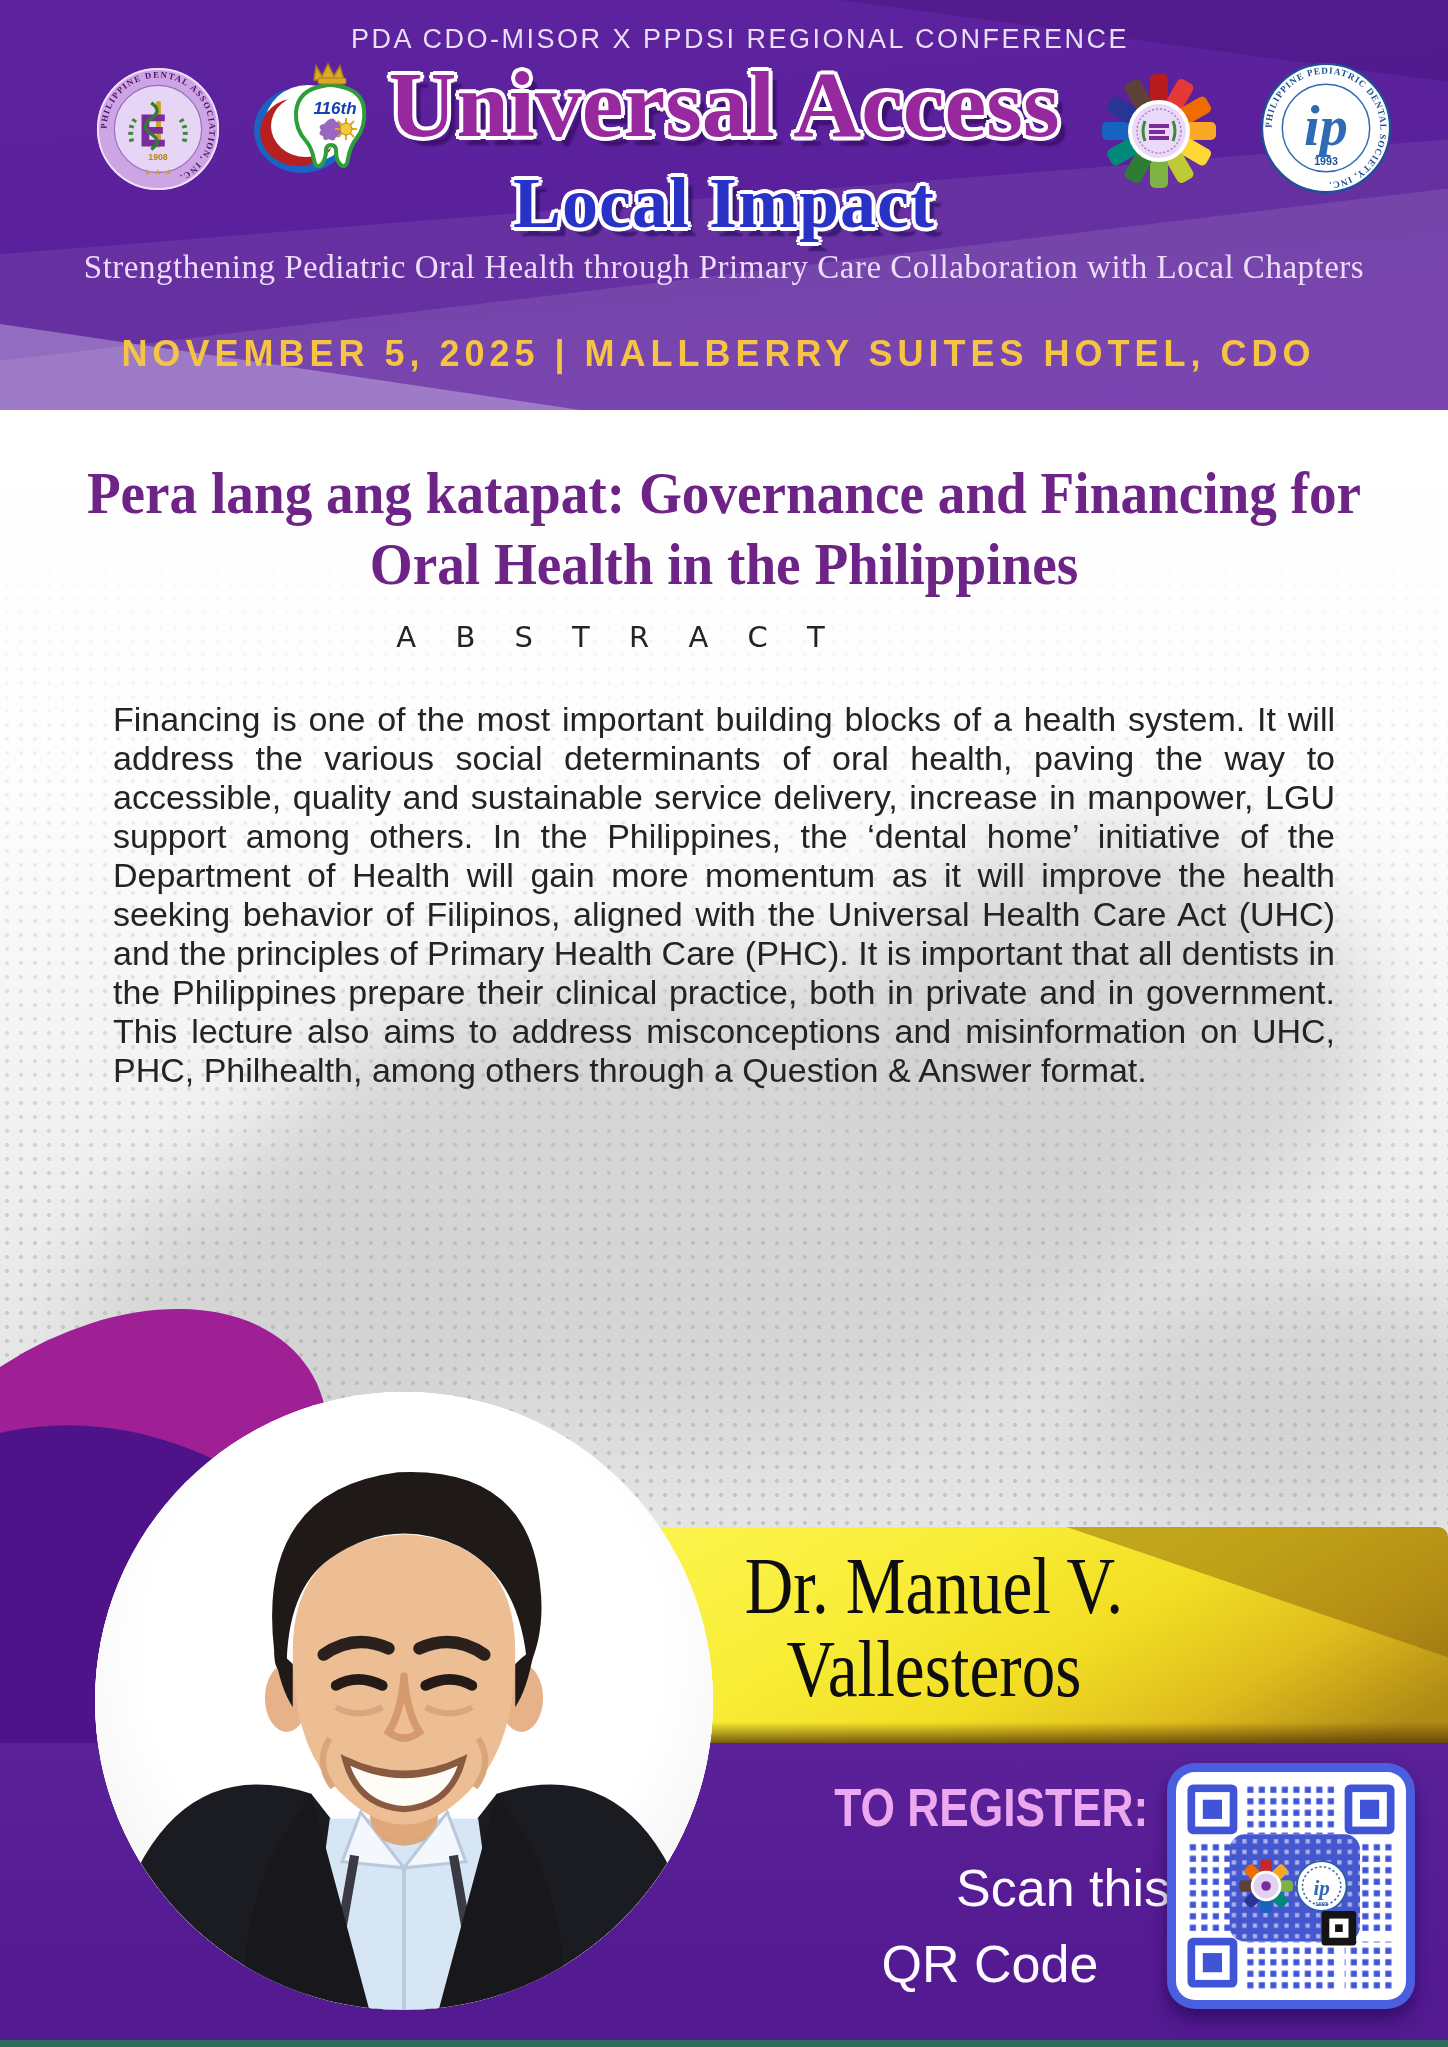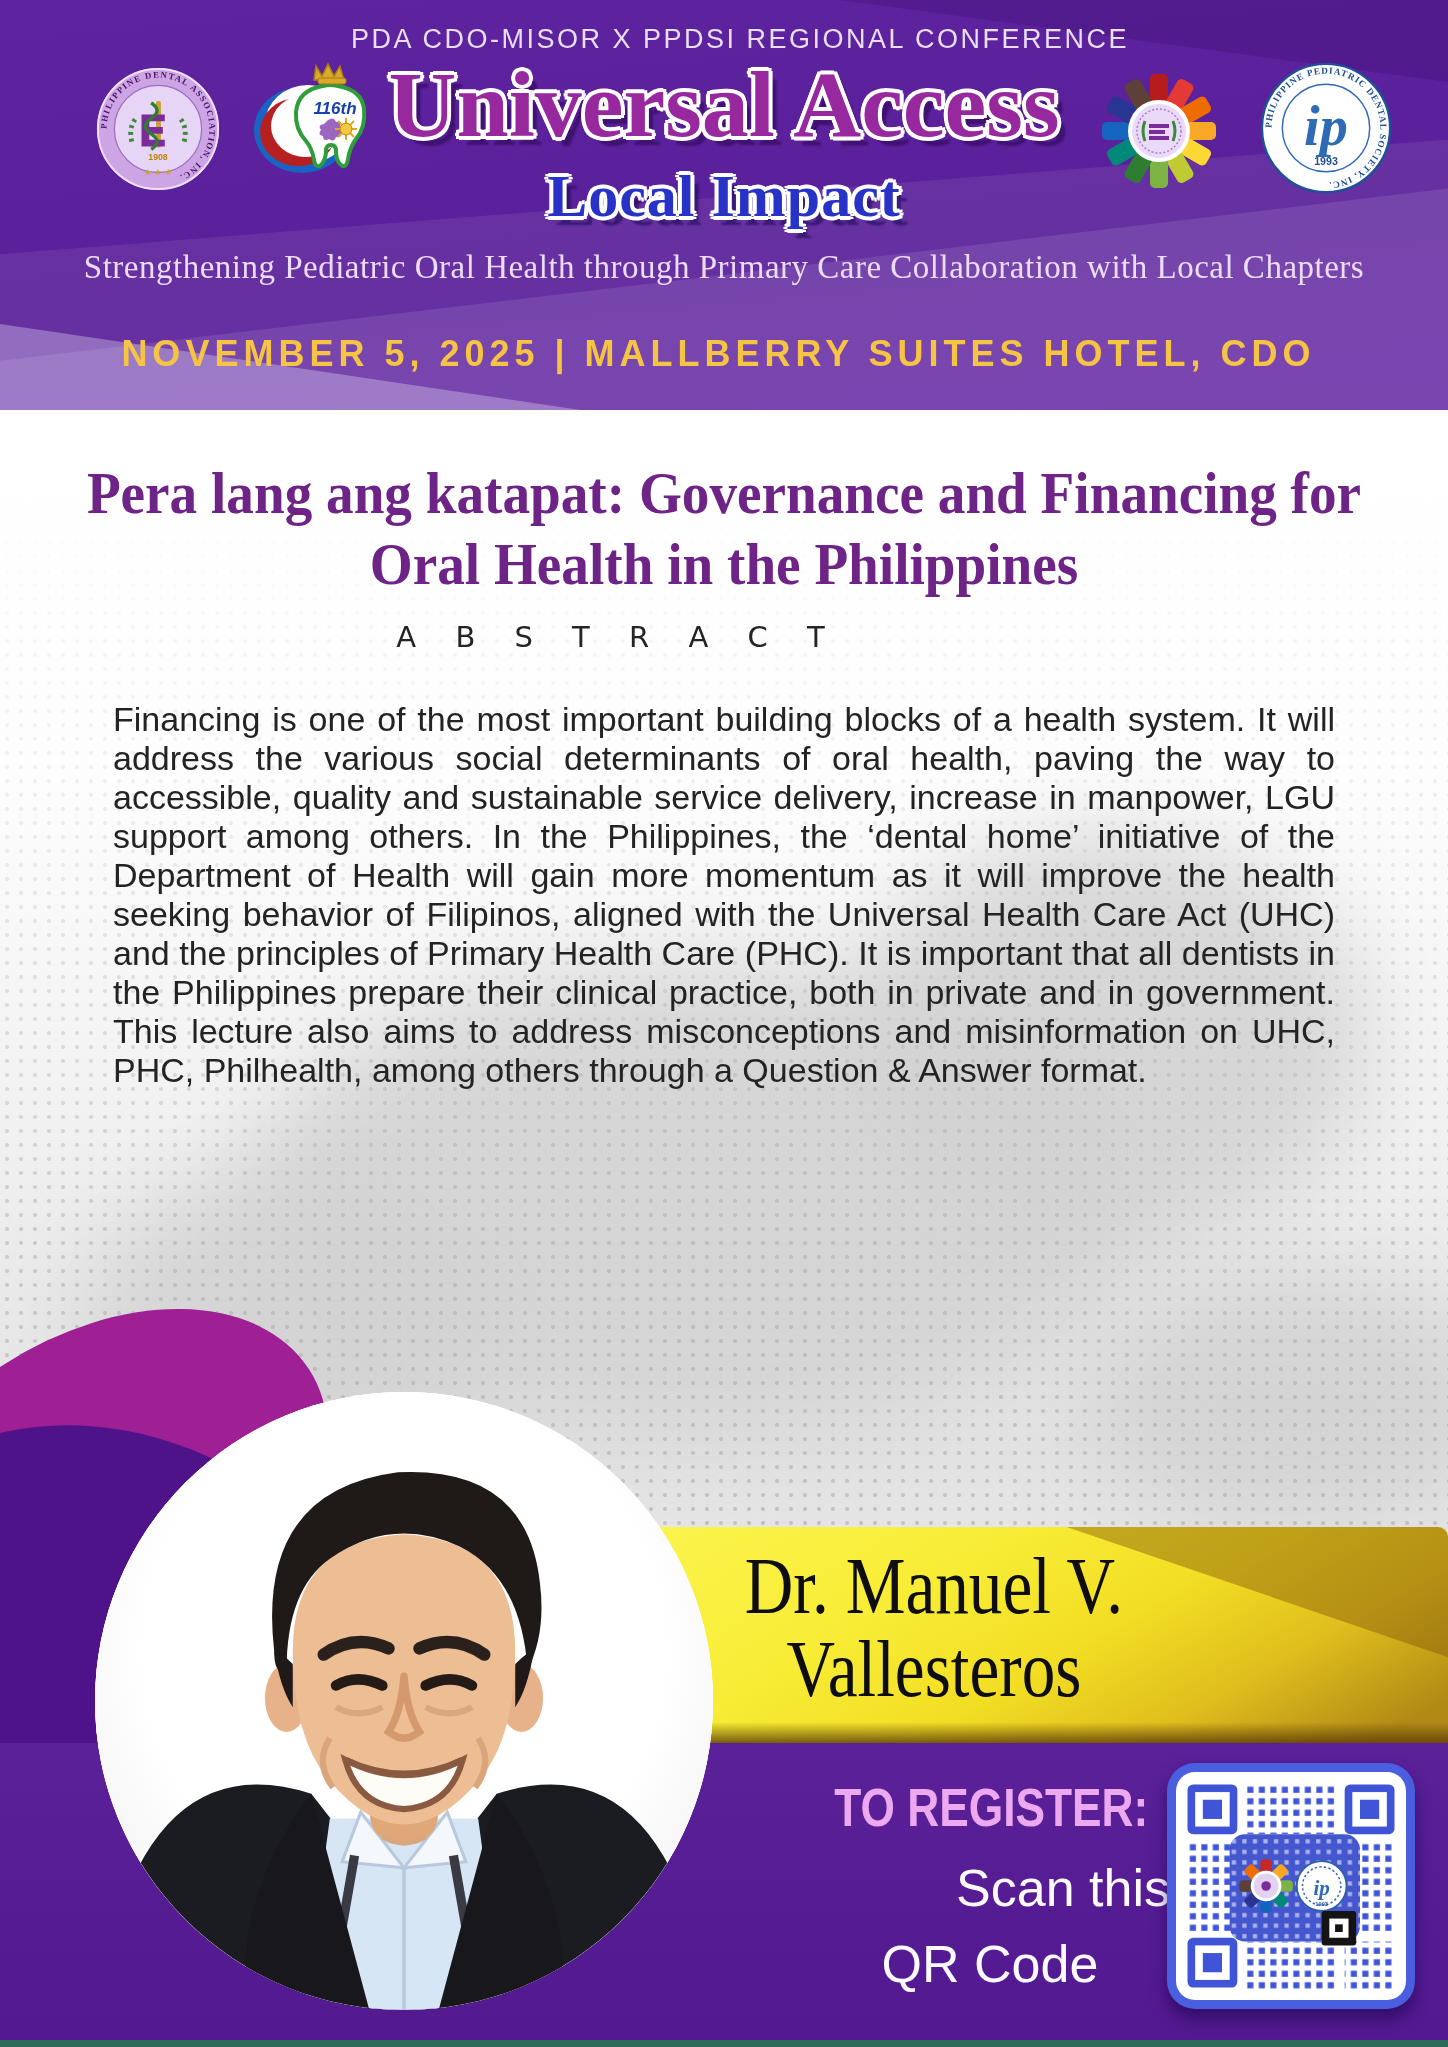--- a/index.html
+++ b/index.html
@@ -16,22 +16,22 @@
   .hband3{left:0;top:0;width:100%;height:100%;background:rgba(232,225,248,.34);
           clip-path:polygon(0 79%,42% 101%,0 101%);}
   .hband4{left:0;top:0;width:100%;height:100%;background:rgba(25,0,70,.16);
           clip-path:polygon(58% 0,100% 0,100% 20%);}
   .conference{left:16px;top:24px;width:1448px;text-align:center;color:#e8def6;font-size:27px;
               letter-spacing:2.5px;font-weight:500;white-space:nowrap;}
   .bigtitle{left:0;top:58px;width:1448px;text-align:center;line-height:92px;
             font-family:"Liberation Serif",serif;font-weight:700;white-space:nowrap;}
   .bigtitle .l1{font-size:94px;color:#97289d;
      text-shadow:-4px 0 #fff,4px 0 #fff,0 -4px #fff,0 4px #fff,-3px -3px #fff,3px -3px #fff,-3px 3px #fff,3px 3px #fff,8px 9px 2px rgba(40,8,80,.55);}
-  .bigtitle .l2{font-size:60px;color:#2832c6;letter-spacing:1px;
-     text-shadow:-4px 0 #fff,4px 0 #fff,0 -4px #fff,0 4px #fff,-3px -3px #fff,3px -3px #fff,-3px 3px #fff,3px 3px #fff,8px 9px 2px rgba(20,10,80,.55);}
+  .bigtitle .l2{font-size:72px;color:#2832c6;letter-spacing:1px;
+     text-shadow:-4px 0 #fff,4px 0 #fff,0 -4px #fff,0 4px #fff,-3px -3px #fff,3px -3px #fff,-3px 3px #fff,3px 3px #fff,8px 9px 2px rgba(20,10,80,.55);margin-top:7px;}
   .subtitle{left:0;top:249px;width:1448px;text-align:center;color:#ecdcfa;font-size:33px;
             font-family:"Liberation Serif",serif;white-space:nowrap;letter-spacing:.5px;}
   .datebar{left:0;top:333px;width:1437px;text-align:center;color:#f6c445;font-size:36px;
            font-weight:800;letter-spacing:5px;white-space:nowrap;}
 
   
   .white-section{left:0;top:410px;width:1448px;height:1333px;z-index:1;overflow:hidden;
      background:linear-gradient(180deg,#ffffff 0%,#fdfdfd 28%,#f2f2f2 52%,#e3e3e3 78%,#ececec 100%);}
   .blob{border-radius:50%;filter:blur(46px);background:#d2d2d2;opacity:.85;}
   .dots{left:0;top:0;width:100%;height:100%;

